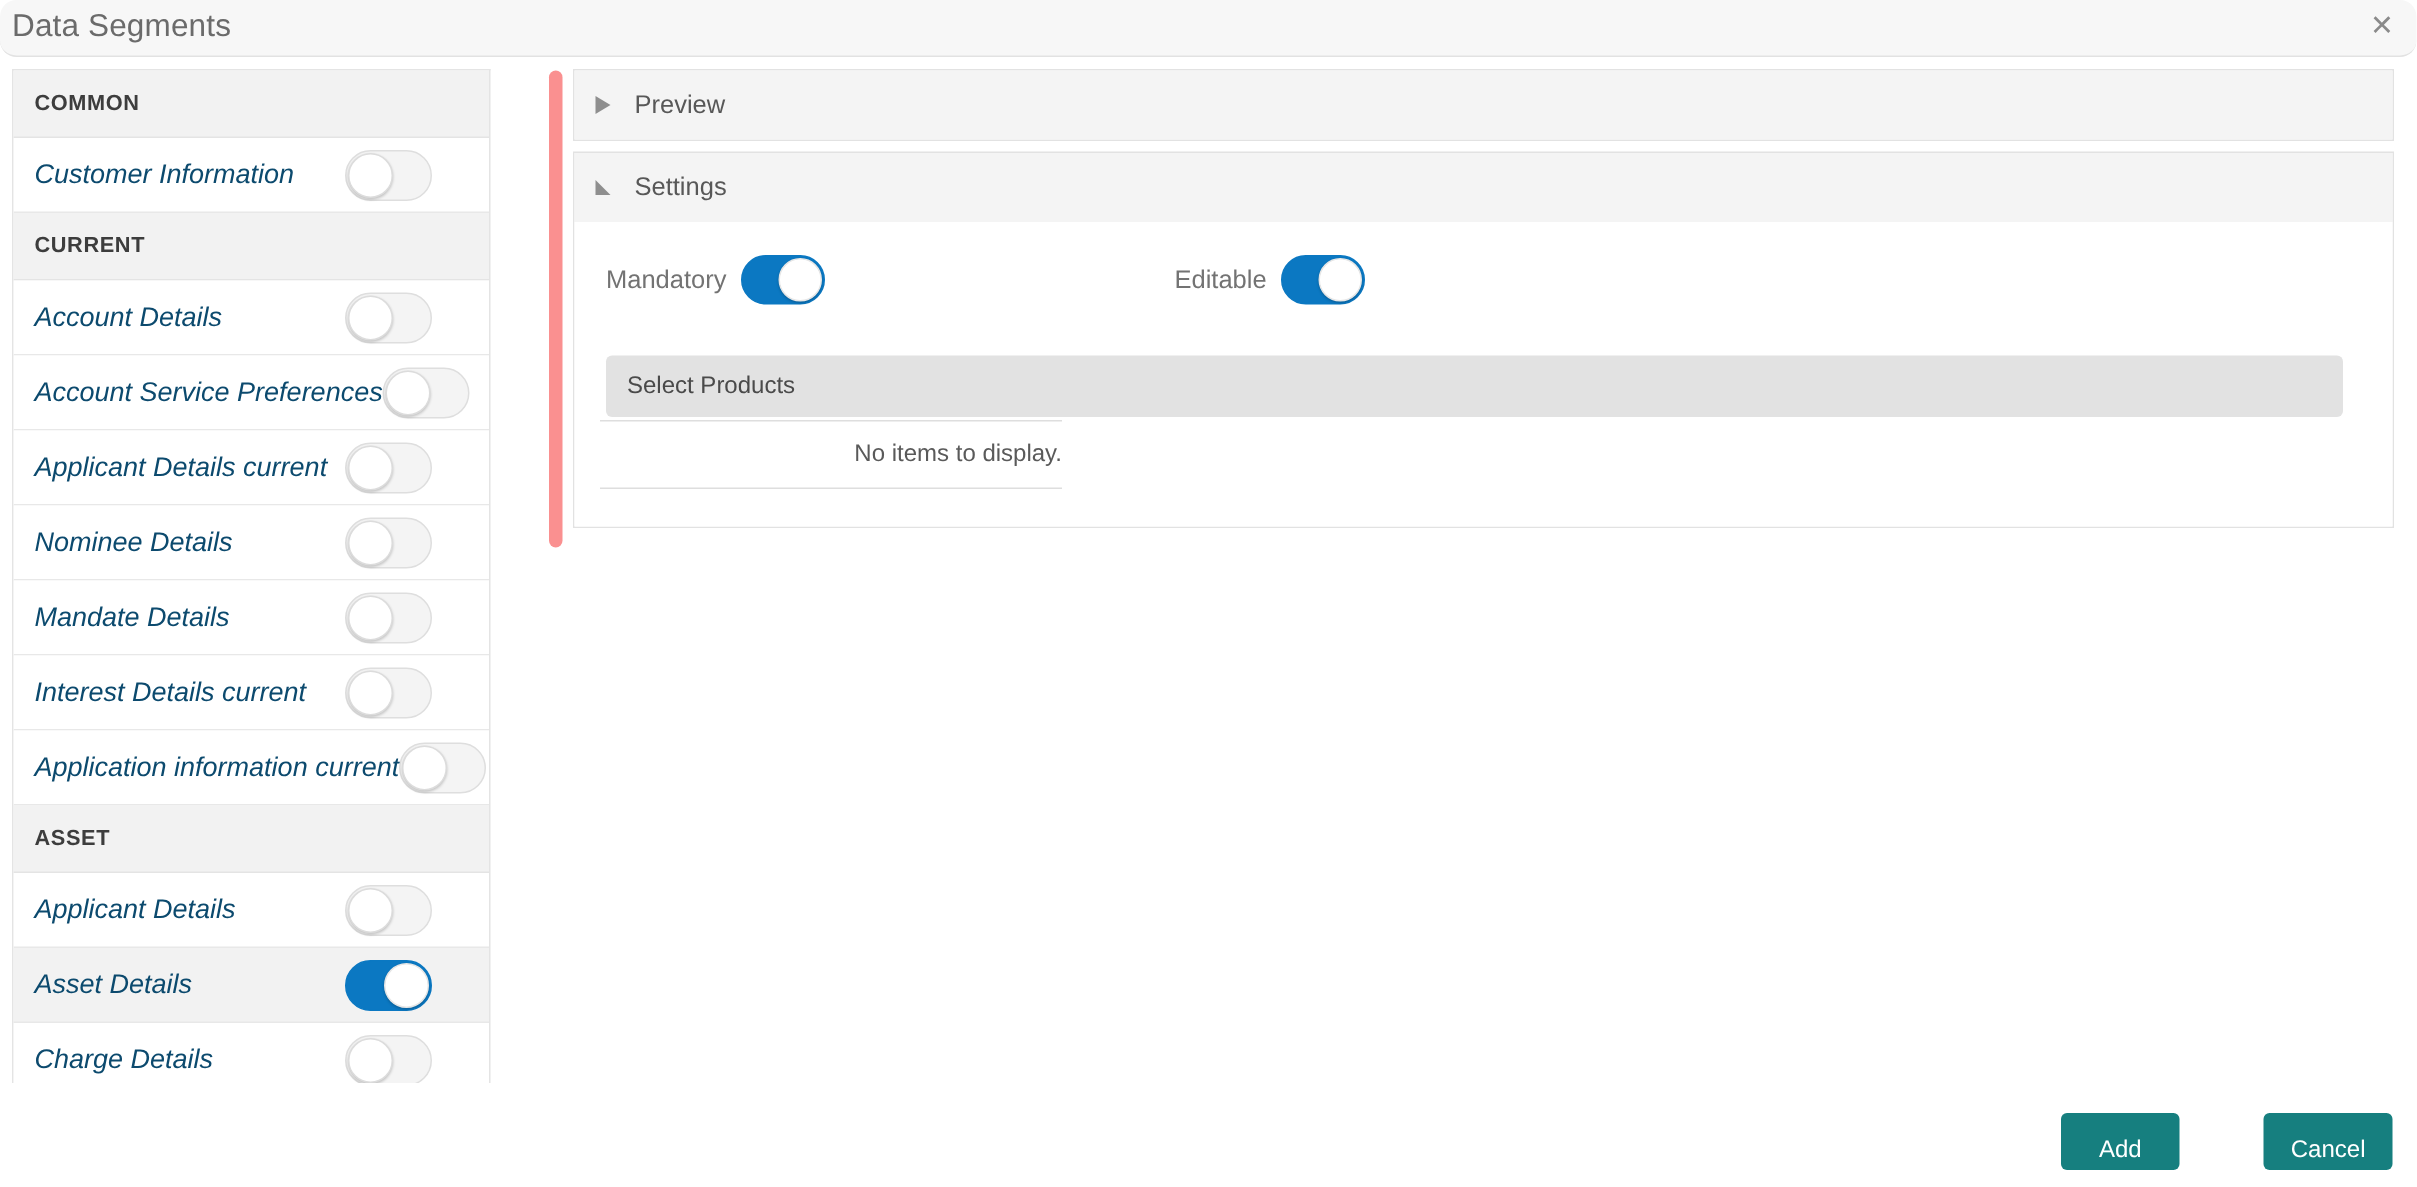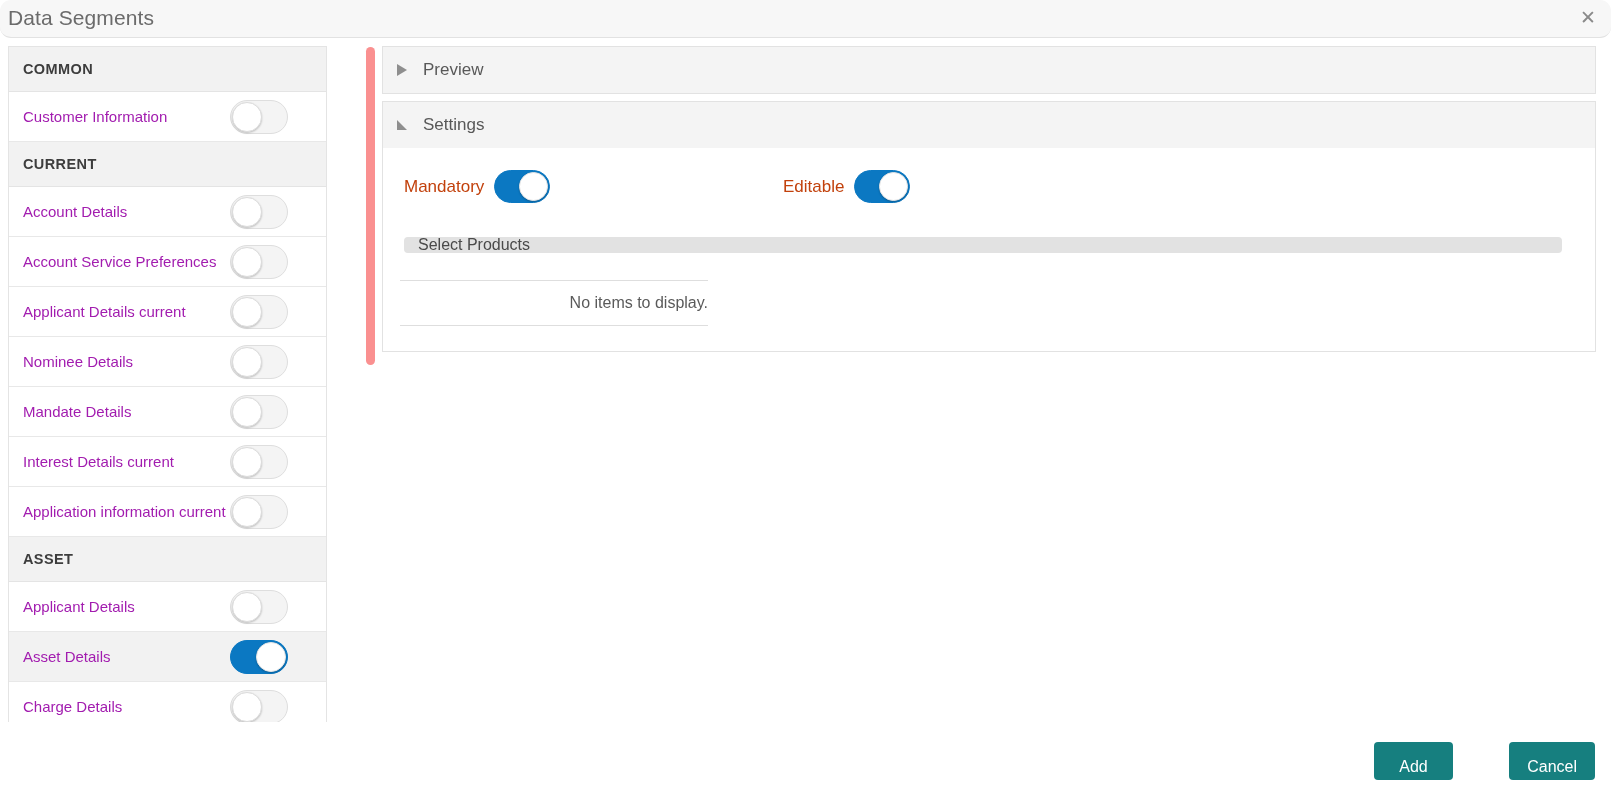--- a/index.html
+++ b/index.html
@@ -83,24 +83,25 @@
     display: flex;
     align-items: center;
     justify-content: space-between;
     padding: 0 38px 0 14px;
     box-sizing: border-box;
     background: #ffffff;
     cursor: pointer;
   }
   .seg-row.selected { background: #f2f2f2; }
   .seg-label {
-    font-size: 15px;
-    color: #a21caf;
+    font-size: 18px;
+    color: #0c4a6e;
     font-weight: 400;
     white-space: nowrap;
+    font-style: italic;
   }
 
   
   .switch {
     position: relative;
     width: 58px;
     height: 34px;
     border-radius: 17px;
     background: #f4f4f4;
     border: 1px solid #dedede;
@@ -214,32 +215,32 @@
     height: 76px;
   }
   .toggle-group {
     position: absolute;
     display: flex;
     align-items: center;
     gap: 10px;
   }
   .toggle-group .tg-label {
     font-size: 17px;
-    color: #c2410c;
+    color: #737373;
     white-space: nowrap;
   }
   .tg-mandatory { left: 21px; top: 22px; }
   .tg-editable  { left: 400px; top: 22px; }
 
   .products-bar {
     position: absolute;
     left: 21px;
     top: 89px;
     width: 1158px;
-    height: 16px;
+    height: 41px;
     background: #e2e2e2;
     border-radius: 4px;
     display: flex;
     align-items: center;
     padding-left: 14px;
     box-sizing: border-box;
   }
   .products-bar .pb-label {
     font-size: 16px;
     color: #4a4a4a;

